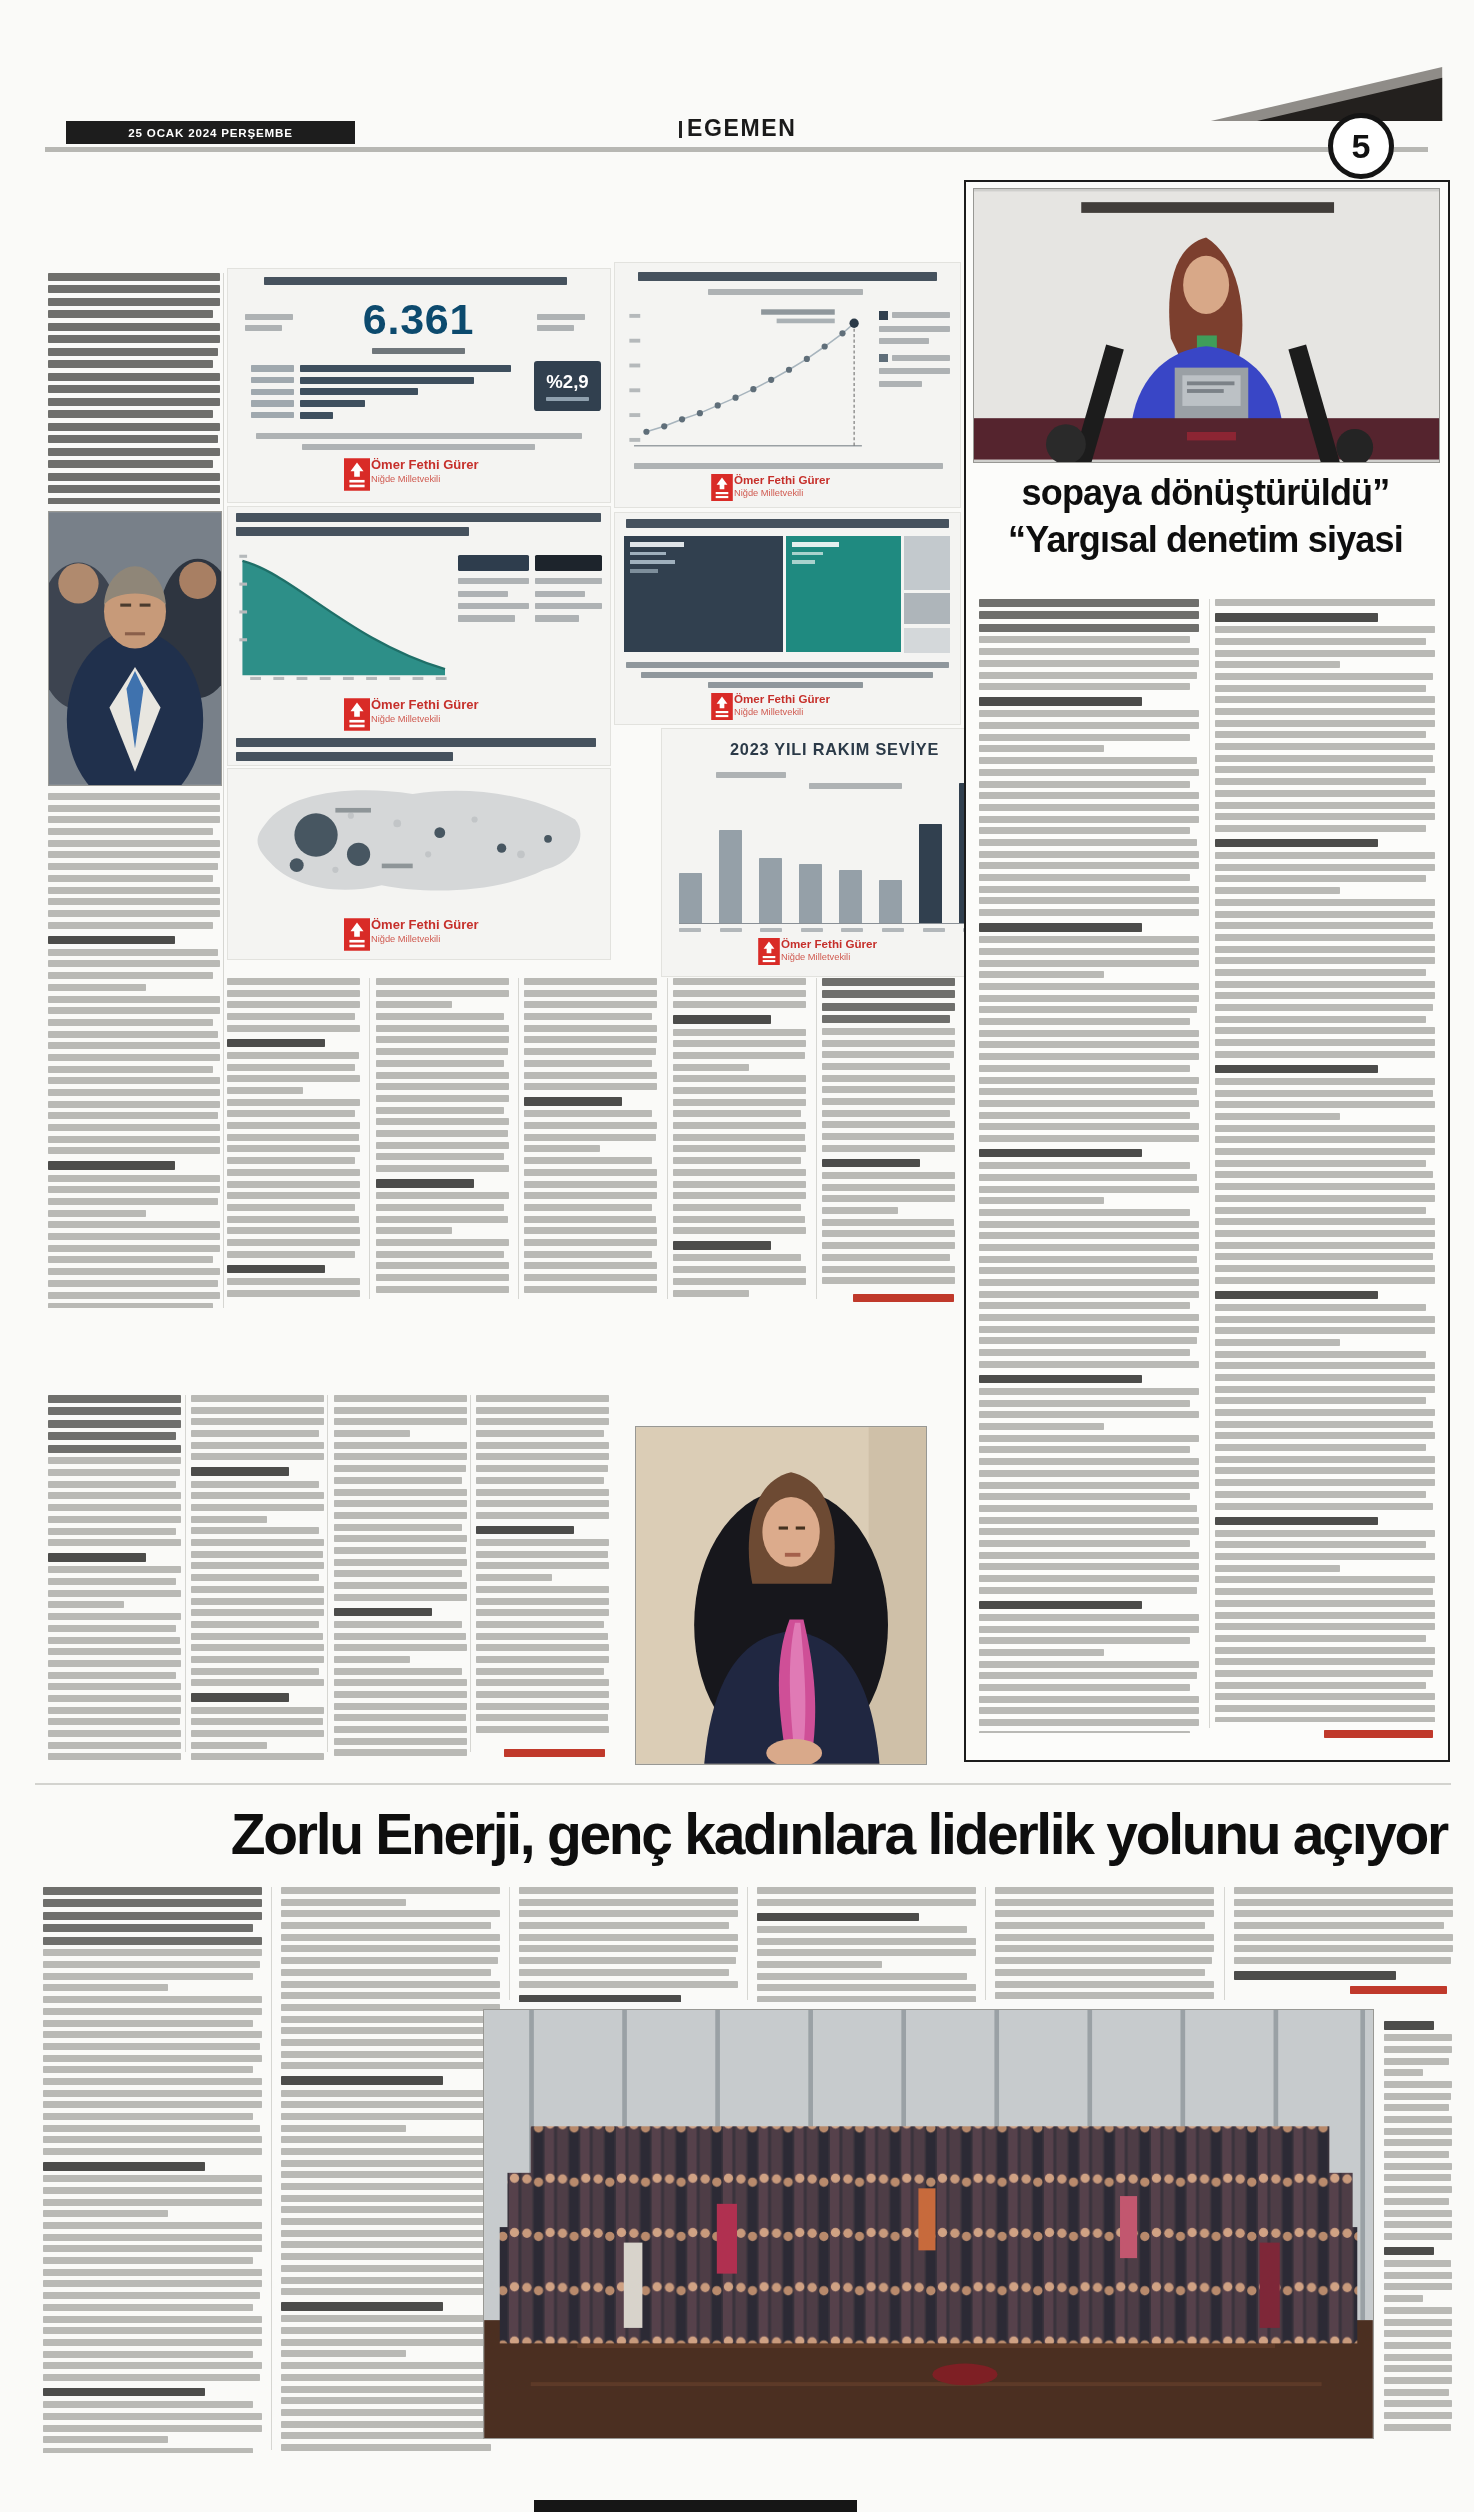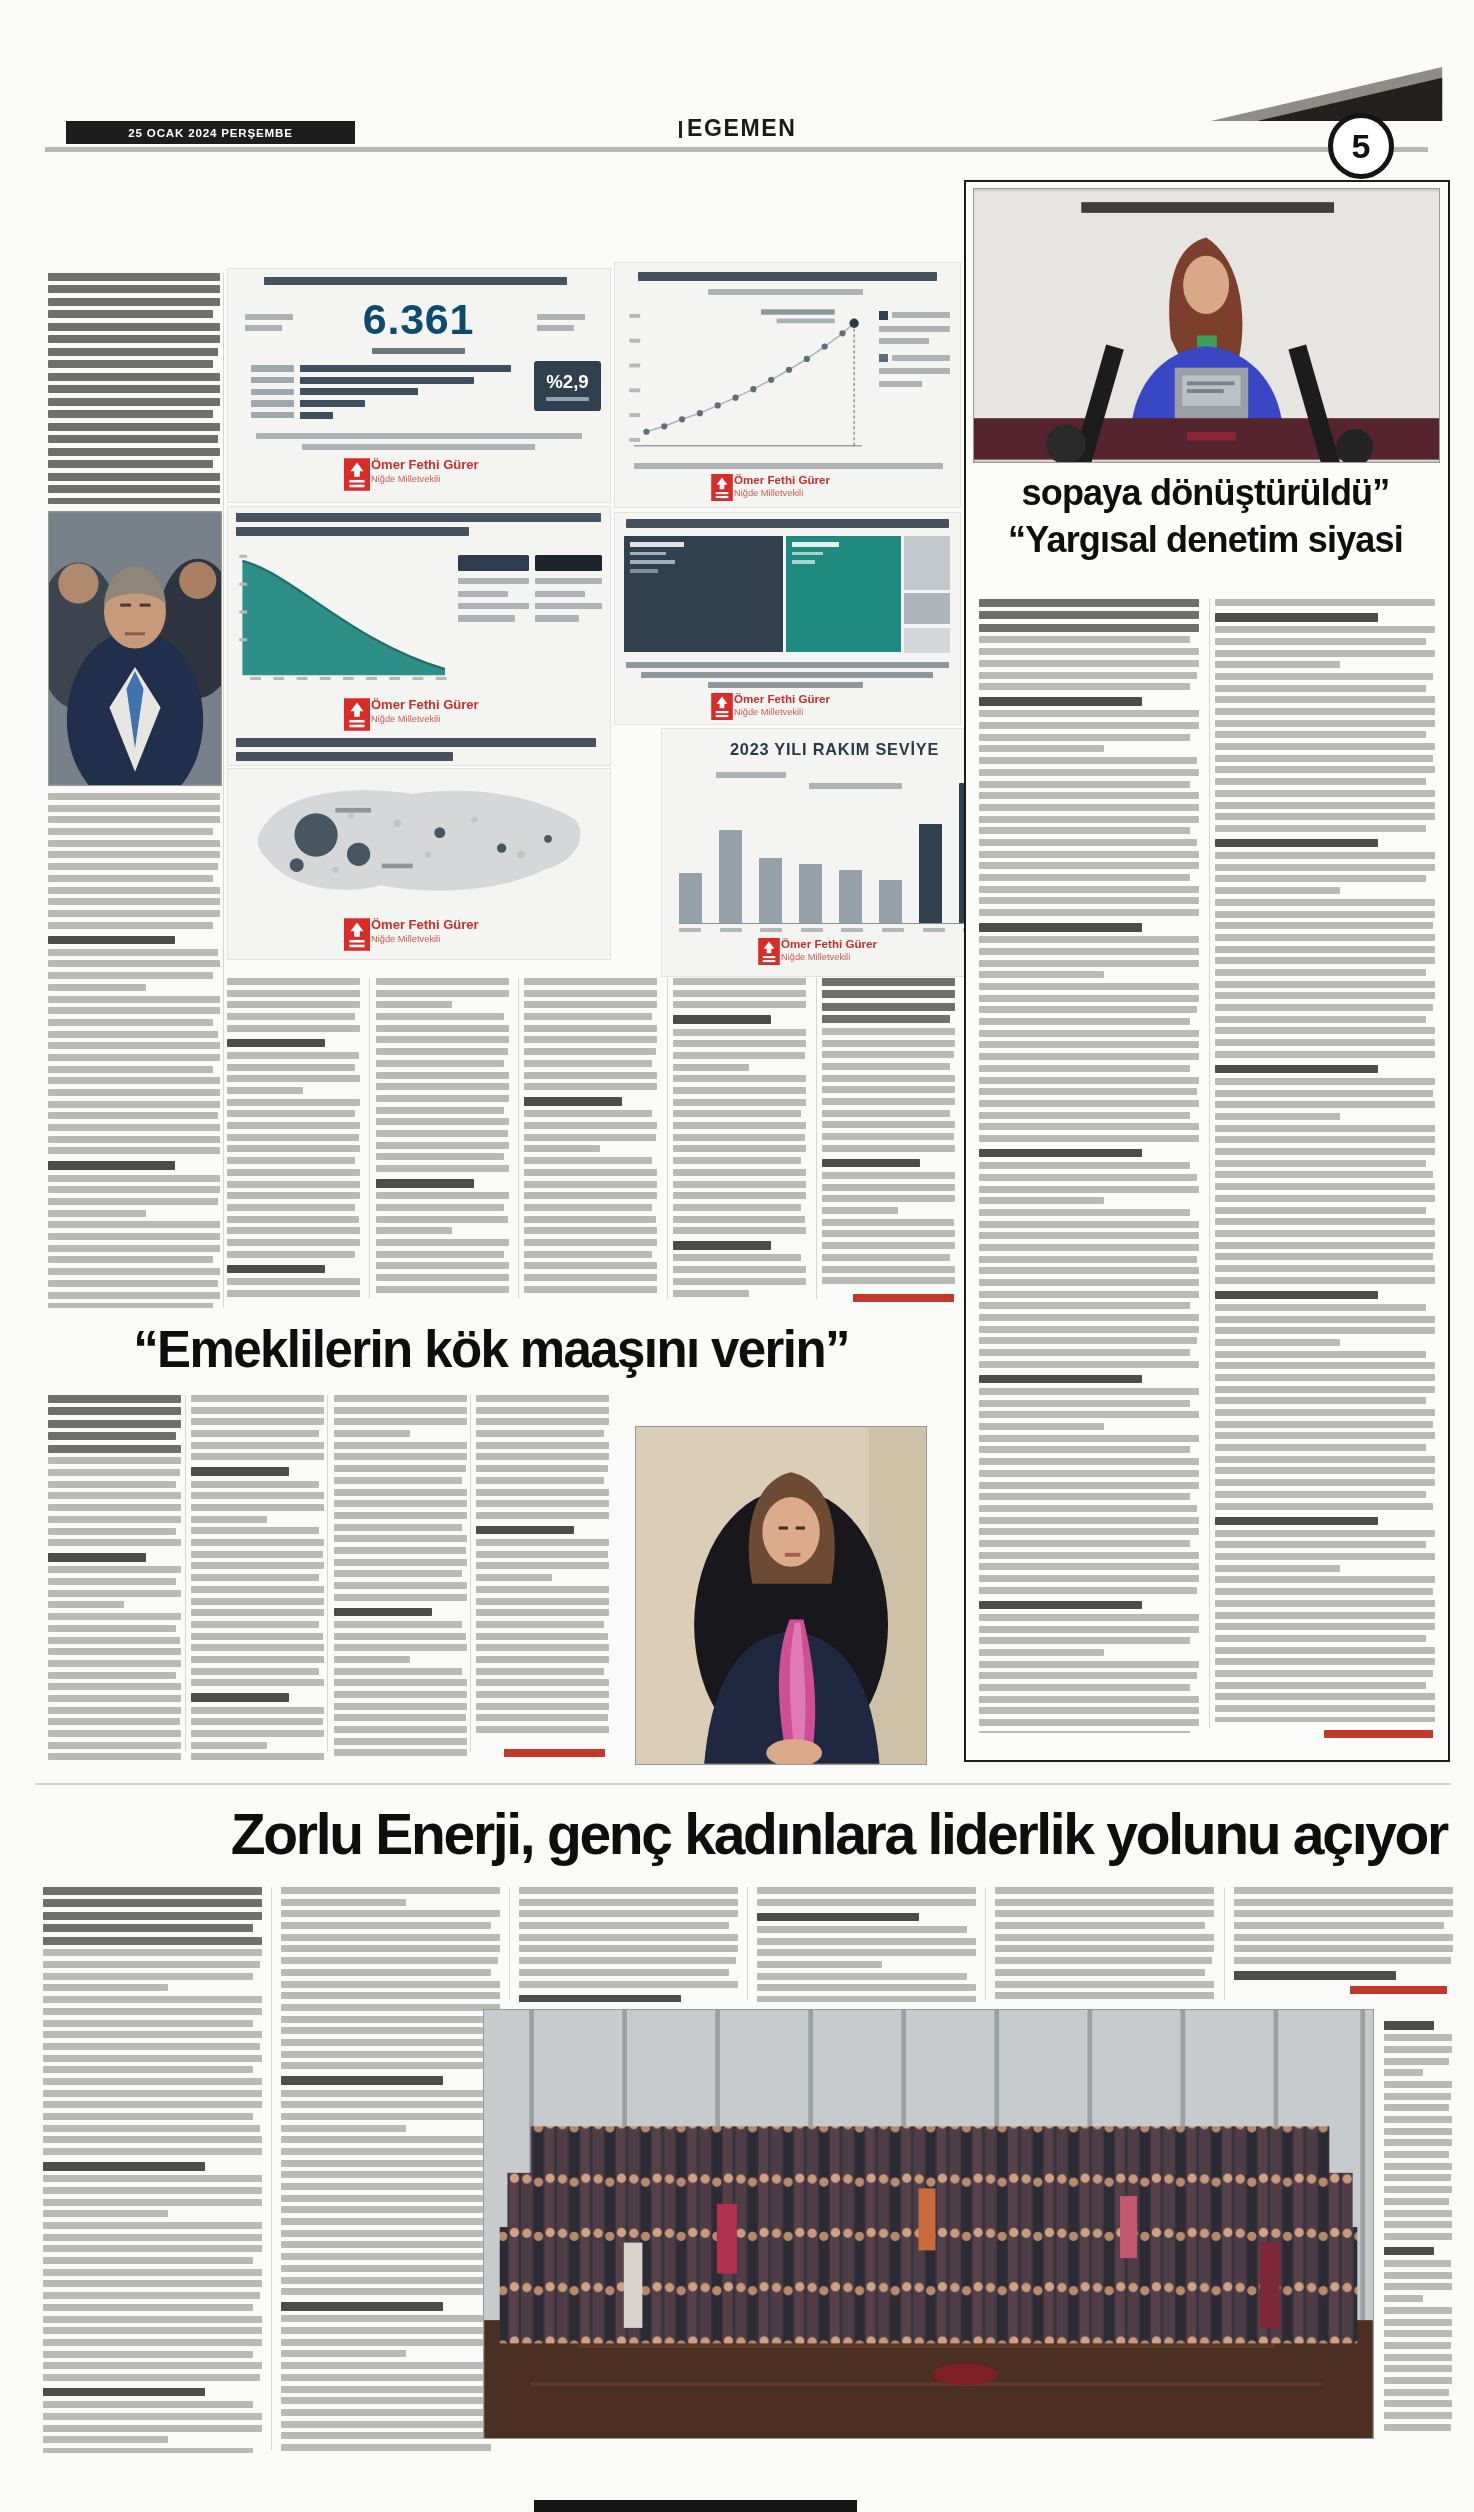--- a/index.html
+++ b/index.html
@@ -810,21 +810,20 @@
       <div class="tl"></div>
       <div class="tl"></div>
       <div class="tl"></div>
       <div class="tl"></div>
       <div class="tl"></div>
       <div class="tl"></div>
     </div>
   <div class="vr" style="left:1209px;top:599px;height:1129px;"></div>
   <div class="sig" style="left:1324px;top:1730px;width:109px;"></div>
 
-  <div class="abs hl hl-emekli" style="left:45px;top:1324px;width:892px;text-align:center;">“Emeklilerin kök maaşını verin”</div>
 
   <div class="abs txtcol" style="left:48px;top:1395px;width:133px;height:365px;">
       <div class="tl lead"></div>
       <div class="tl lead"></div>
       <div class="tl lead"></div>
       <div class="tl lead"></div>
       <div class="tl lead"></div>
       <div class="tl"></div>
       <div class="tl"></div>
       <div class="tl"></div>

